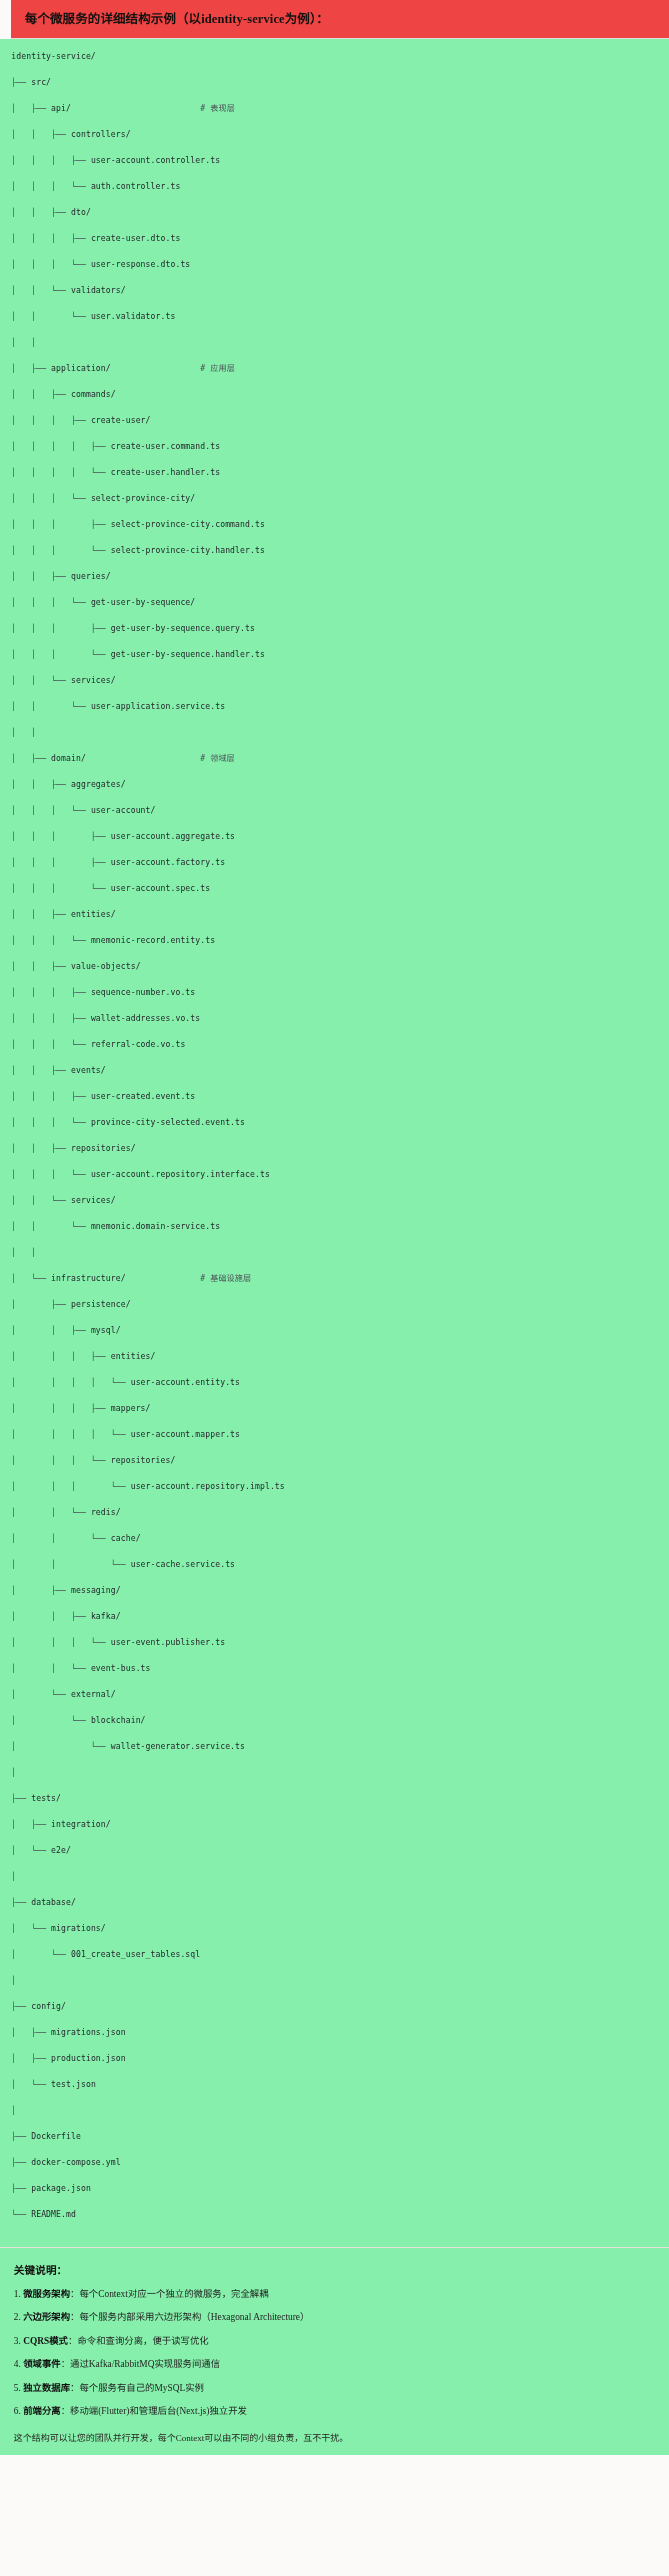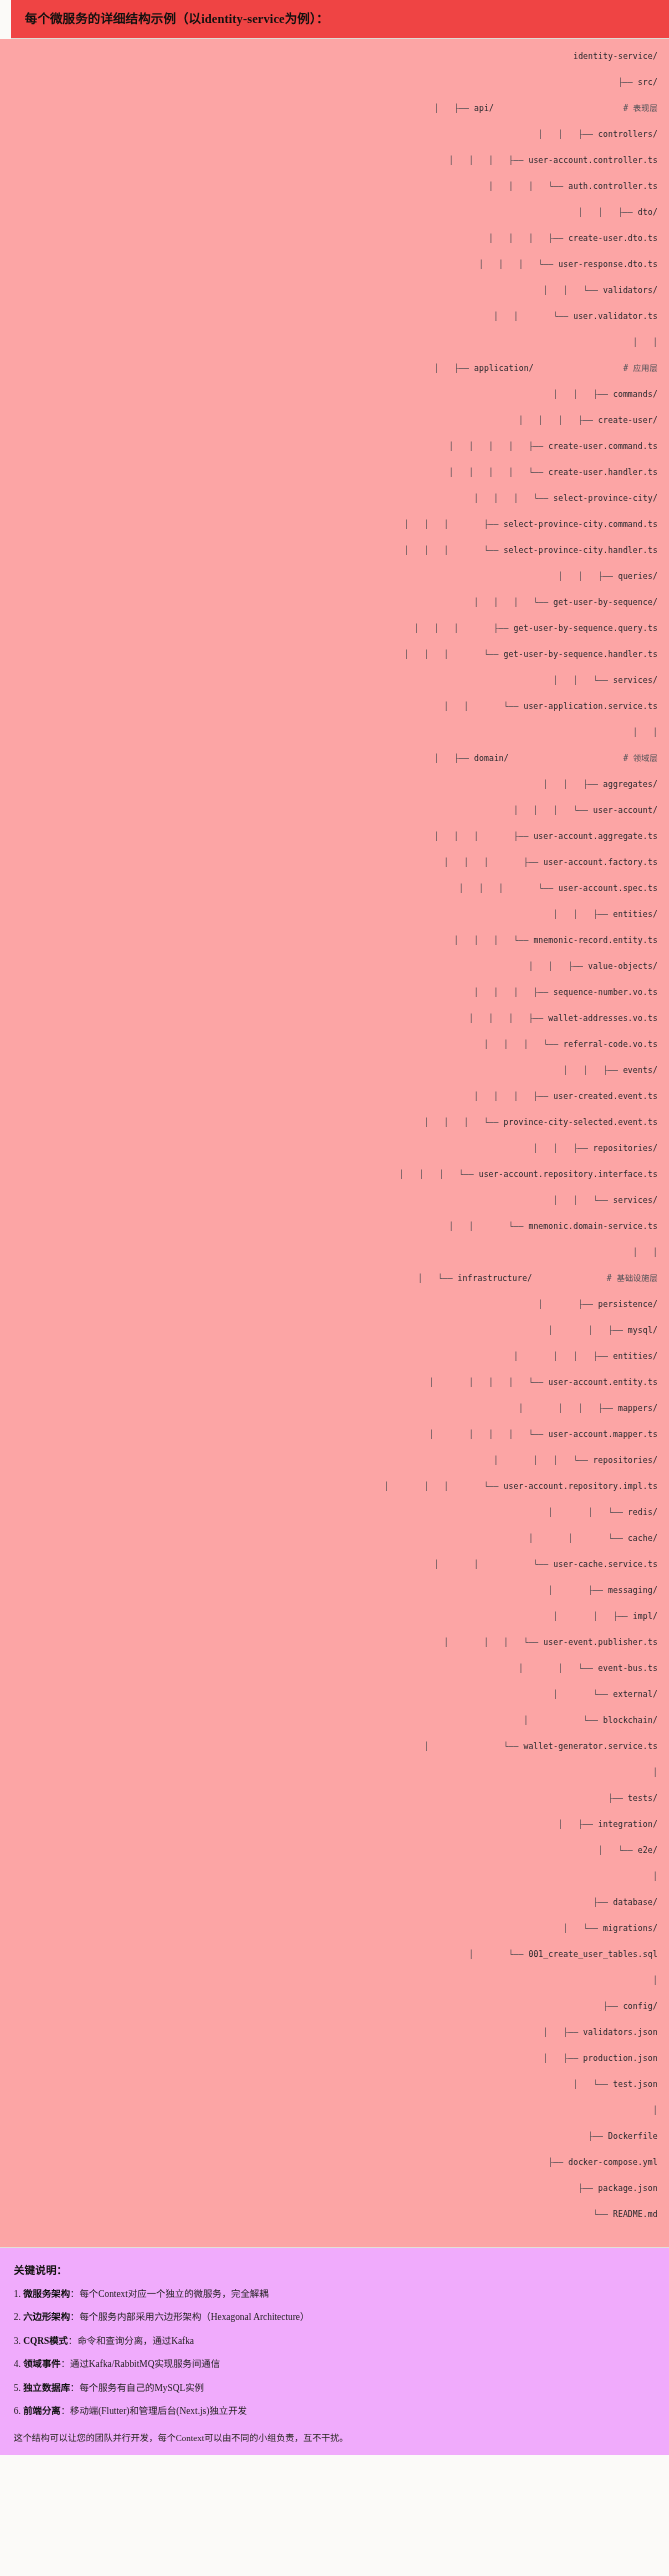--- a/index.html
+++ b/index.html
@@ -29,43 +29,42 @@
     font-weight: bold;
     font-size: 12.5px;
     line-height: 1.35;
     letter-spacing: 0.1px;
     margin: 0;
     color: #12110f;
   }
 
   
   .tree-block {
-    background: #fca5a5;
+    background: #86efac;
     padding: 11.3px 0 12.5px 0;
-    text-align: right;
   }
   .tree-pre {
     font-family: "DejaVu Sans Mono", "Liberation Mono", monospace;
     font-size: 8.1px;
     line-height: 13px;
     color: #2c2f33;
     margin: 0;
     padding: 0 11.3px 0 11.3px;
     white-space: pre;
     overflow: visible;
     letter-spacing: 0.1px;
   }
   .tree-row { display: block; height: 13px; }
   .tree-branch { color: #43474c; }
   .tree-name { color: #24272b; }
   .tree-comment { color: #4b4f55; }
 
   
   .notes-section {
-    background: #f0abfc;
+    background: #86efac;
     border-top: 0.6px solid #e2e0d8;
     padding: 13.8px 13.8px 10px 13.8px;
   }
   .notes-title {
     font-family: "Liberation Serif", "DejaVu Serif", serif;
     font-weight: bold;
     font-size: 10.6px;
     margin: 0 0 10px 0;
     color: #12110f;
     letter-spacing: 0.1px;
@@ -156,54 +155,54 @@
 <span class="tree-row"><span class="tree-branch">│       │   │   ├── </span><span class="tree-name">entities/</span></span>
 <span class="tree-row"><span class="tree-branch">│       │   │   │   └── </span><span class="tree-name">user-account.entity.ts</span></span>
 <span class="tree-row"><span class="tree-branch">│       │   │   ├── </span><span class="tree-name">mappers/</span></span>
 <span class="tree-row"><span class="tree-branch">│       │   │   │   └── </span><span class="tree-name">user-account.mapper.ts</span></span>
 <span class="tree-row"><span class="tree-branch">│       │   │   └── </span><span class="tree-name">repositories/</span></span>
 <span class="tree-row"><span class="tree-branch">│       │   │       └── </span><span class="tree-name">user-account.repository.impl.ts</span></span>
 <span class="tree-row"><span class="tree-branch">│       │   └── </span><span class="tree-name">redis/</span></span>
 <span class="tree-row"><span class="tree-branch">│       │       └── </span><span class="tree-name">cache/</span></span>
 <span class="tree-row"><span class="tree-branch">│       │           └── </span><span class="tree-name">user-cache.service.ts</span></span>
 <span class="tree-row"><span class="tree-branch">│       ├── </span><span class="tree-name">messaging/</span></span>
-<span class="tree-row"><span class="tree-branch">│       │   ├── </span><span class="tree-name">impl/</span></span>
+<span class="tree-row"><span class="tree-branch">│       │   ├── </span><span class="tree-name">kafka/</span></span>
 <span class="tree-row"><span class="tree-branch">│       │   │   └── </span><span class="tree-name">user-event.publisher.ts</span></span>
 <span class="tree-row"><span class="tree-branch">│       │   └── </span><span class="tree-name">event-bus.ts</span></span>
 <span class="tree-row"><span class="tree-branch">│       └── </span><span class="tree-name">external/</span></span>
 <span class="tree-row"><span class="tree-branch">│           └── </span><span class="tree-name">blockchain/</span></span>
 <span class="tree-row"><span class="tree-branch">│               └── </span><span class="tree-name">wallet-generator.service.ts</span></span>
 <span class="tree-row"><span class="tree-branch">│</span><span class="tree-name"></span></span>
 <span class="tree-row"><span class="tree-branch">├── </span><span class="tree-name">tests/</span></span>
 <span class="tree-row"><span class="tree-branch">│   ├── </span><span class="tree-name">integration/</span></span>
 <span class="tree-row"><span class="tree-branch">│   └── </span><span class="tree-name">e2e/</span></span>
 <span class="tree-row"><span class="tree-branch">│</span><span class="tree-name"></span></span>
 <span class="tree-row"><span class="tree-branch">├── </span><span class="tree-name">database/</span></span>
 <span class="tree-row"><span class="tree-branch">│   └── </span><span class="tree-name">migrations/</span></span>
 <span class="tree-row"><span class="tree-branch">│       └── </span><span class="tree-name">001_create_user_tables.sql</span></span>
 <span class="tree-row"><span class="tree-branch">│</span><span class="tree-name"></span></span>
 <span class="tree-row"><span class="tree-branch">├── </span><span class="tree-name">config/</span></span>
-<span class="tree-row"><span class="tree-branch">│   ├── </span><span class="tree-name">validators.json</span></span>
+<span class="tree-row"><span class="tree-branch">│   ├── </span><span class="tree-name">migrations.json</span></span>
 <span class="tree-row"><span class="tree-branch">│   ├── </span><span class="tree-name">production.json</span></span>
 <span class="tree-row"><span class="tree-branch">│   └── </span><span class="tree-name">test.json</span></span>
 <span class="tree-row"><span class="tree-branch">│</span><span class="tree-name"></span></span>
 <span class="tree-row"><span class="tree-branch">├── </span><span class="tree-name">Dockerfile</span></span>
 <span class="tree-row"><span class="tree-branch">├── </span><span class="tree-name">docker-compose.yml</span></span>
 <span class="tree-row"><span class="tree-branch">├── </span><span class="tree-name">package.json</span></span>
 <span class="tree-row"><span class="tree-branch">└── </span><span class="tree-name">README.md</span></span>
 </pre>
 </section>
 
 <section class="notes-section">
   <h2 class="notes-title">关键说明：</h2>
 
   <ol class="notes-list" id="notes-list">
       <li class="note-item"><span class="note-index">1. </span><span class="note-term">微服务架构</span><span class="note-sep">：</span><span class="note-desc">每个Context对应一个独立的微服务，完全解耦</span></li>
       <li class="note-item"><span class="note-index">2. </span><span class="note-term">六边形架构</span><span class="note-sep">：</span><span class="note-desc">每个服务内部采用六边形架构（Hexagonal Architecture）</span></li>
-      <li class="note-item"><span class="note-index">3. </span><span class="note-term">CQRS模式</span><span class="note-sep">：</span><span class="note-desc">命令和查询分离，通过Kafka</span></li>
+      <li class="note-item"><span class="note-index">3. </span><span class="note-term">CQRS模式</span><span class="note-sep">：</span><span class="note-desc">命令和查询分离，便于读写优化</span></li>
       <li class="note-item"><span class="note-index">4. </span><span class="note-term">领域事件</span><span class="note-sep">：</span><span class="note-desc">通过Kafka/RabbitMQ实现服务间通信</span></li>
       <li class="note-item"><span class="note-index">5. </span><span class="note-term">独立数据库</span><span class="note-sep">：</span><span class="note-desc">每个服务有自己的MySQL实例</span></li>
       <li class="note-item"><span class="note-index">6. </span><span class="note-term">前端分离</span><span class="note-sep">：</span><span class="note-desc">移动端(Flutter)和管理后台(Next.js)独立开发</span></li>
     </ol>
 
   <p class="notes-footer">这个结构可以让您的团队并行开发，每个Context可以由不同的小组负责，互不干扰。</p>
 </section>
 
 
 </body></html>

